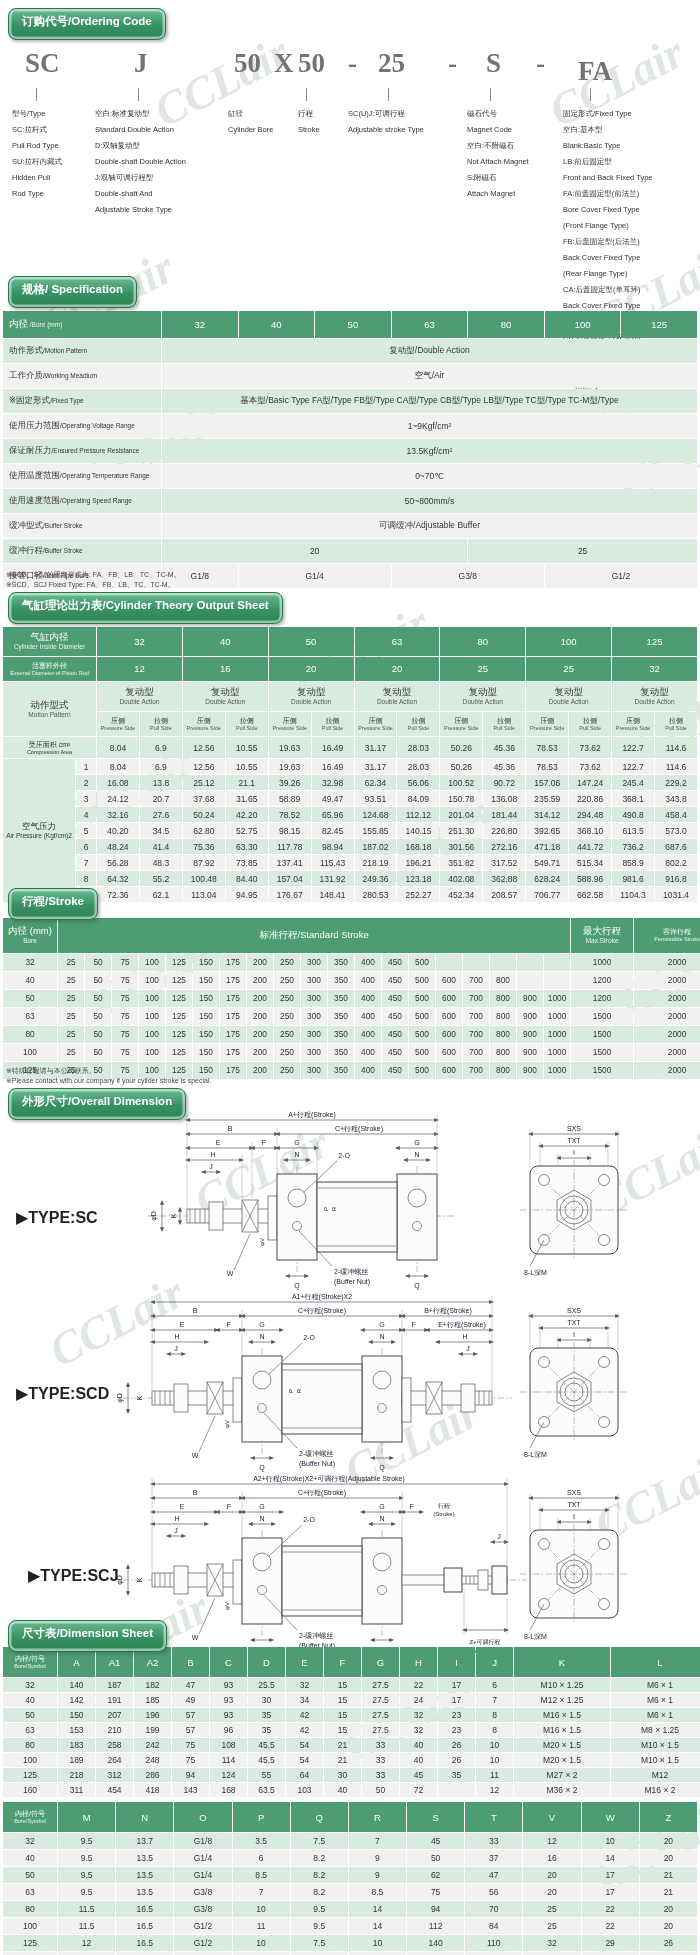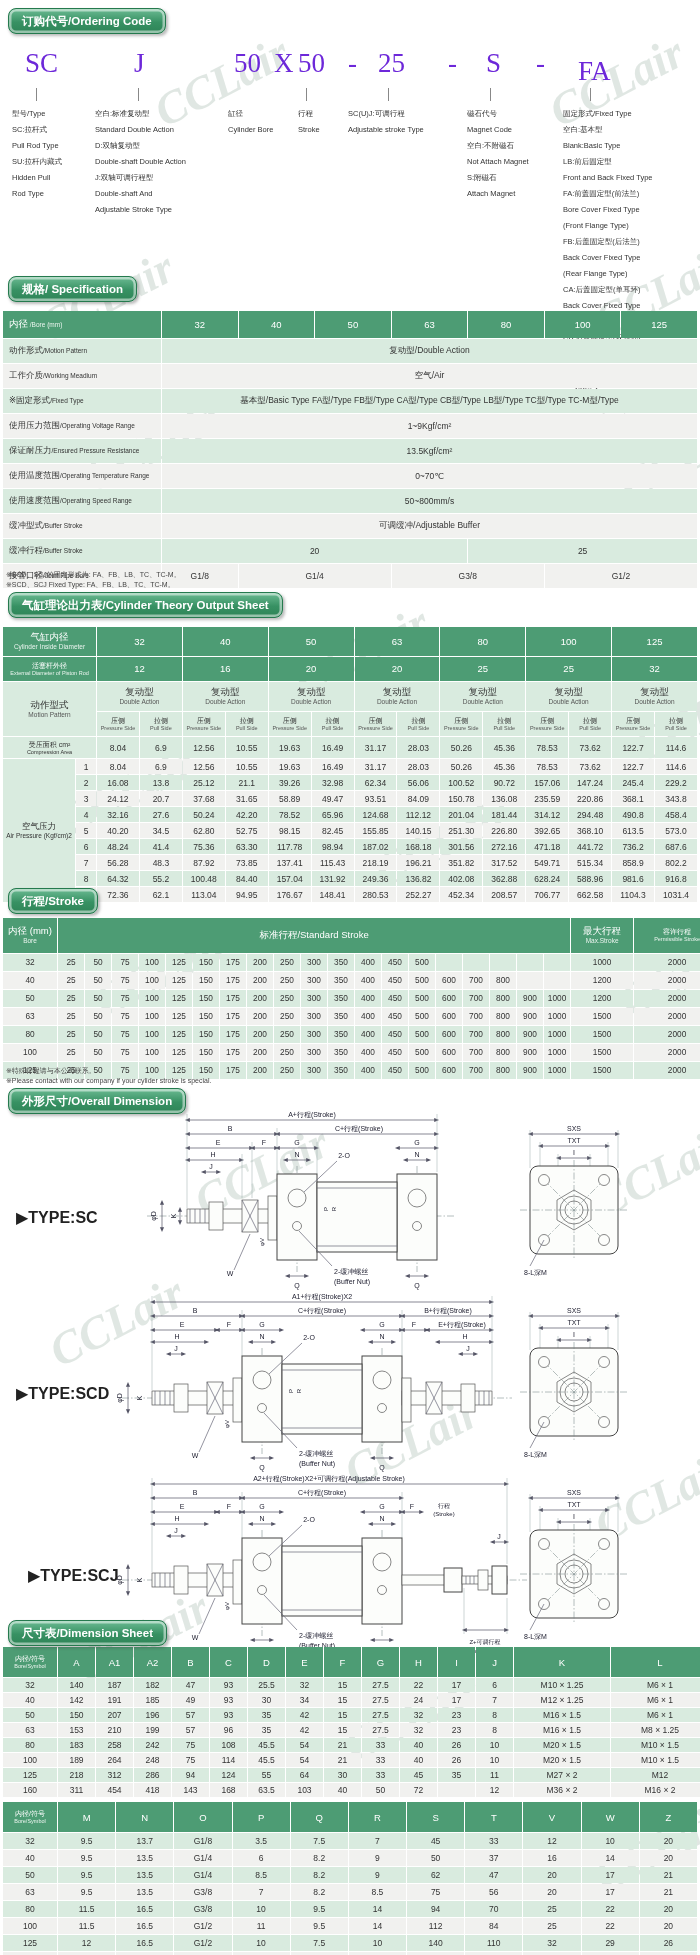--- a/index.html
+++ b/index.html
@@ -1,24 +1,24 @@
 <!DOCTYPE html>
 <html><head>
 <meta charset="utf-8">
 <style>
   html,body{margin:0;padding:0}
   body{width:700px;height:1955px;position:relative;background:#fff;
        font-family:"Liberation Sans","DejaVu Sans",sans-serif;overflow:hidden;color:#333}
   .wm{position:absolute;font-family:"Liberation Serif","DejaVu Serif",serif;font-style:italic;font-weight:bold;
       font-size:46px;color:rgba(173,191,181,0.38);transform:rotate(-27deg);white-space:nowrap;z-index:0}
   .badge{position:absolute;z-index:3;background:linear-gradient(180deg,#6cbb93 0%,#379163 55%,#2e8457 100%);
-      color:#fff;font-size:11.5px;font-weight:bold;padding:5px 13px 4px;border-radius:8px;border:1px solid #257a4e;
+      color:#fff;font-size:11.5px;font-weight:bold;padding:5px 13px 10px;border-radius:8px;border:1px solid #257a4e;
       box-shadow:inset 0 0 0 2.5px rgba(255,255,255,.5),1.5px 2px 3px rgba(60,60,60,.35);white-space:nowrap}
-  .code{position:absolute;font-family:"Liberation Serif","DejaVu Serif",serif;font-weight:normal;font-size:27px;
-      color:#6d28d9;z-index:2;line-height:1}
+  .code{position:absolute;font-family:"Liberation Serif","DejaVu Serif",serif;font-weight:bold;font-size:27px;
+      color:#737373;z-index:2;line-height:1}
   .ctick{position:absolute;width:1px;height:13px;background:#888;z-index:2}
   .ocol{position:absolute;font-size:7.5px;line-height:16px;color:#333;z-index:2;white-space:nowrap}
   table.dt{position:absolute;border-collapse:separate;border-spacing:1px;table-layout:fixed;z-index:2;width:696px}
   .dt th,.dt td{text-align:center;vertical-align:middle;padding:2px 1px;font-size:8.5px;color:#333;overflow:hidden}
   .dt th{background:#4d9c74;color:#fff;font-weight:normal;font-size:9.5px;padding:7px 1px}
   .dt th .en{color:#eaf4ee}
   .dt .hlite{background:#d9ebdf !important;color:#333 !important}
   .dt .hlite .en{color:#555}
   .dt tbody tr:nth-child(odd) td{background:#d9ebdf}
   .dt tbody tr:nth-child(even) td{background:#f1f1ef}
@@ -520,21 +520,21 @@
       </tr>
       <tr>
         <td>8</td>
         <td>64.32</td>
         <td>55.2</td>
         <td>100.48</td>
         <td>84.40</td>
         <td>157.04</td>
         <td>131.92</td>
         <td>249.36</td>
-        <td>136.82</td>
+        <td>123.18</td>
         <td>402.08</td>
         <td>362.88</td>
         <td>628.24</td>
         <td>588.96</td>
         <td>981.6</td>
         <td>916.8</td>
       </tr>
       <tr>
         <td>9</td>
         <td>72.36</td>

